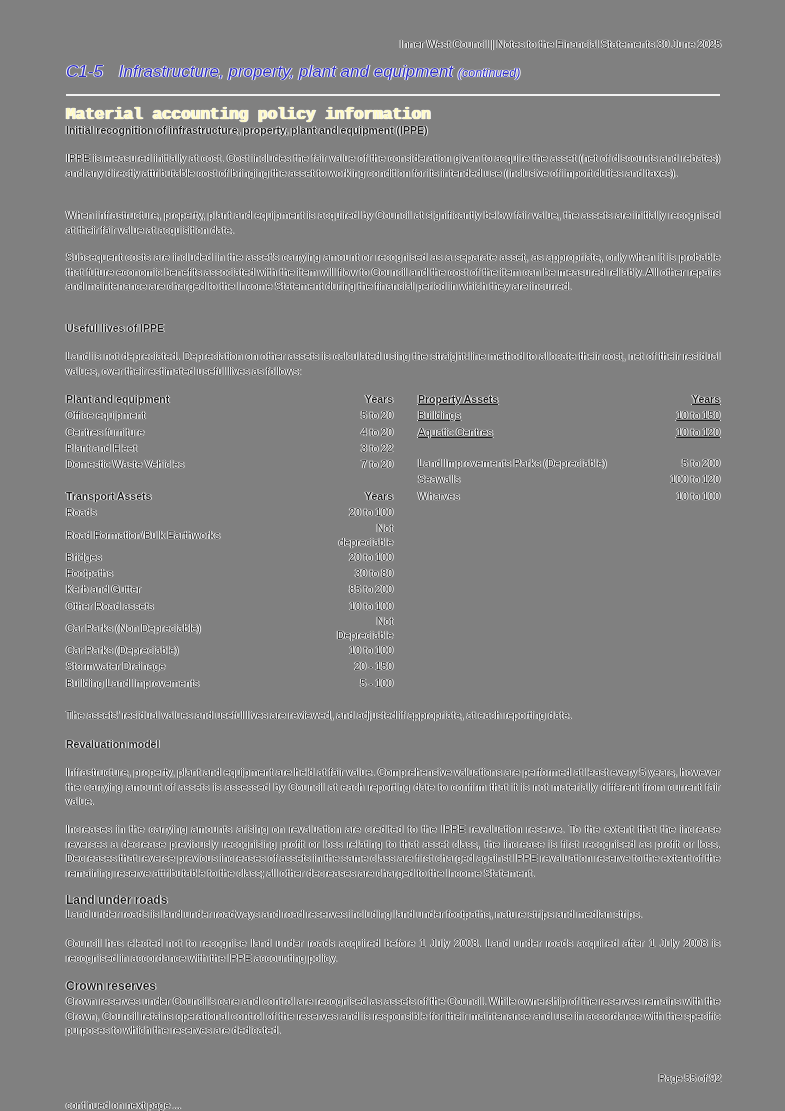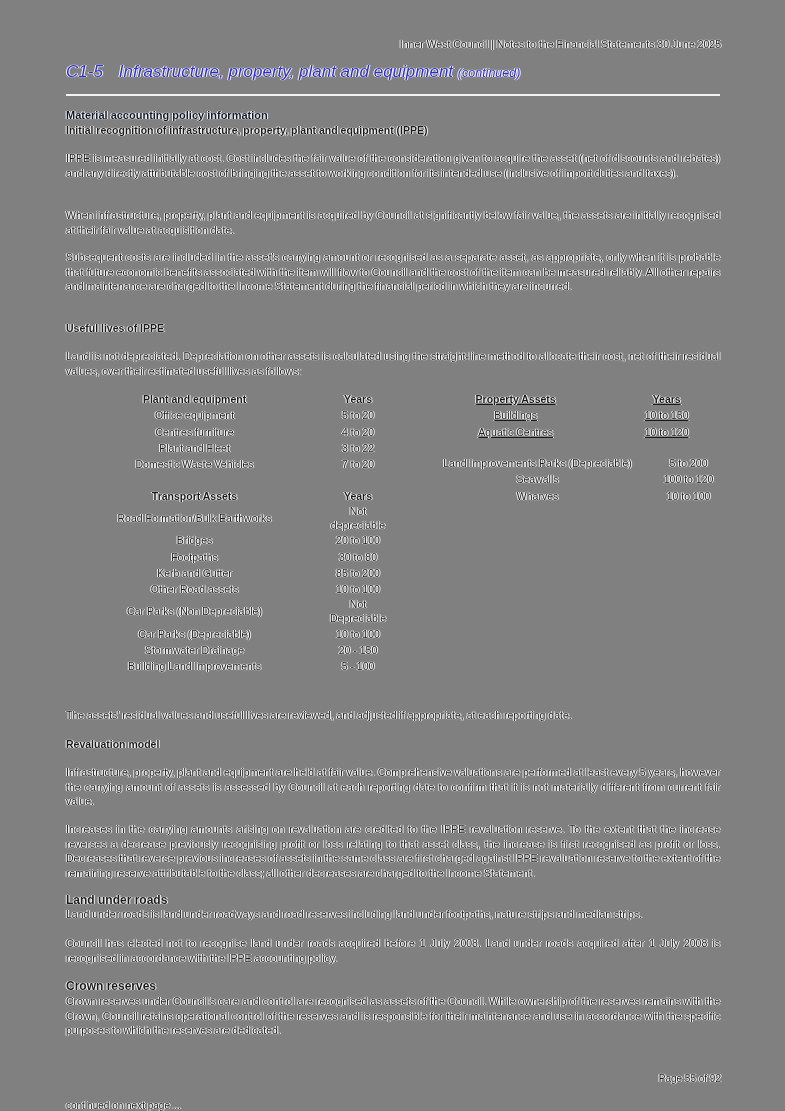--- a/index.html
+++ b/index.html
@@ -20,26 +20,26 @@
     position: absolute; left: 66px; top: 62px;
     font-size: 17px; color: #2f2fc8; white-space: nowrap; font-style: italic;
   }
   .title .num { margin-right: 16px; }
   .title .cont { font-size: 12.5px; }
   .rule {
     position: absolute; left: 66px; top: 94px; width: 654px; height: 2px;
     background: #f2f2f2;
   }
   .block { position: absolute; left: 66px; width: 654px; font-size: 10.5px; line-height: 14.5px; text-align: justify; }
-  .h-blue { color: #0f172a; font-weight: bold; font-size: 11px; }
+  .h-blue { color: #fef9c3; font-weight: bold; font-size: 16px; font-family: Liberation Mono, monospace; }
   .h-sub { font-weight: bold; font-size: 10.5px; }
   .h-section { font-weight: bold; font-size: 12px; }
   table.lives { border-collapse: collapse; font-size: 10.5px; }
-  table.lives td { padding: 0; height: 16.3px; vertical-align: middle; text-align: center; }
-  table.lives td.v { }
+  table.lives td { padding: 0; height: 16.3px; vertical-align: middle; }
+  table.lives td.v { text-align: right; }
   table.lives tr.hd td { font-weight: bold; }
   .footer-left { position: absolute; left: 66px; top: 1073px; font-size: 10px; margin-top: 27px; }
   .footer-right { position: absolute; right: 64px; top: 1073px; font-size: 10px; }
 </style>
 </head>
 <body>
 
 <div class="running-header halo">Inner West Council | Notes to the Financial Statements 30 June 2025</div>
 
 <div class="title halo">
@@ -86,20 +86,24 @@
   </tbody>
     </table>
 </div>
 
 <div class="halo" style="position:absolute; left:66px; top:488px; width:327px;">
   <table class="lives" style="width:327px;">
     <tbody>
         <tr class="hd">
           <td>Transport Assets</td>
           <td class="v">Years</td>
+        </tr>
+    <tr>
+          <td>Roads</td>
+          <td class="v">20 to 100</td>
         </tr>
     <tr>
           <td>Road Formation/Bulk Earthworks</td>
           <td class="v" style="width:70px; line-height:14px;">Not depreciable</td>
         </tr>
     <tr>
           <td>Bridges</td>
           <td class="v">20 to 100</td>
         </tr>
     <tr>

